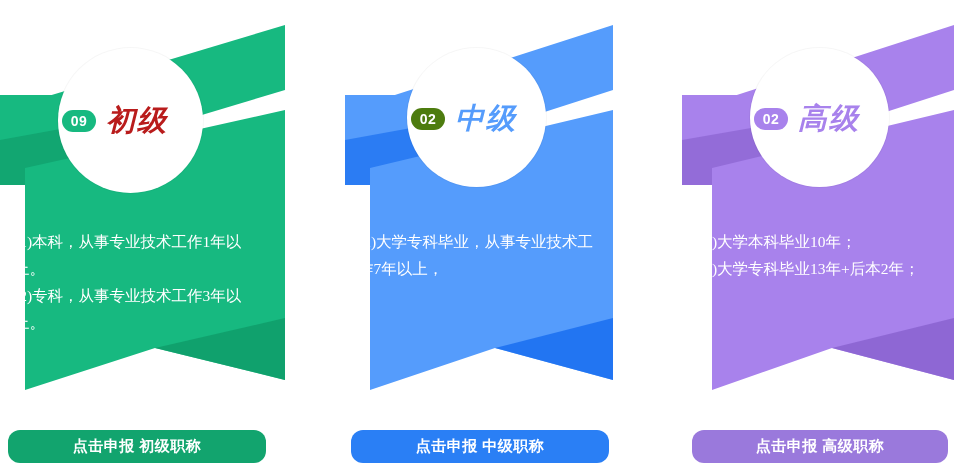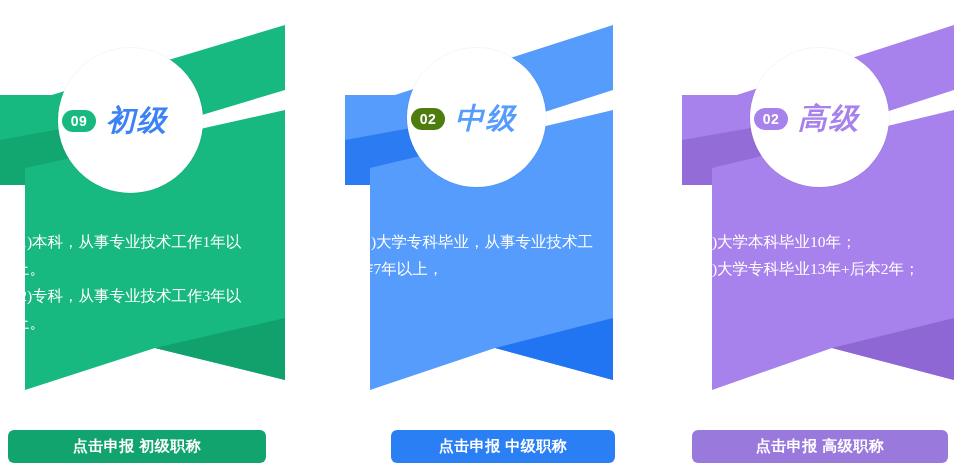--- a/index.html
+++ b/index.html
@@ -98,33 +98,33 @@
   .card-1 .body-text { left: 14px;  top: 228px; width: 252px; }
   .card-2 .body-text { left: 13px;  top: 228px; width: 240px; }
   .card-3 .body-text { left: 17px;  top: 228px; width: 244px; }
   .body-text .line { display: block; }
 
   .apply-btn {
     position: absolute;
     bottom: 10px;
     height: 33px;
     border: none;
-    border-radius: 6px;
+    border-radius: 12px;
     color: #ffffff;
     font-size: 15px;
     font-weight: bold;
     font-family: "Liberation Sans", sans-serif;
     letter-spacing: 0.5px;
     cursor: pointer;
     display: flex;
     align-items: center;
     justify-content: center;
   }
   .card-1 .apply-btn { left: 8px;  width: 258px; }
-  .card-2 .apply-btn { left: 6px;  width: 224px; margin-left: 40px; }
+  .card-2 .apply-btn { left: 6px;  width: 258px; }
   .card-3 .apply-btn { left: 10px; width: 256px; }
 
   .watermark {
     position: absolute;
     right: 6px;
     bottom: 4px;
     display: flex;
     align-items: center;
     gap: 7px;
     z-index: 20;
@@ -178,21 +178,21 @@
         <polygon points="25,168 285,110 285,380 155,348 25,390" fill="#17B980"></polygon>
 
         <polygon points="155,348 285,318 285,380" fill="#0F9B68" opacity="0.8"></polygon>
       </svg>
     </div>
 
     <div class="circle-badge"></div>
 
     <div class="title-row">
       <span class="num-pill" style="background:#17B980">09</span>
-      <span class="level-name" style="color:#3b82f6">初级</span>
+      <span class="level-name" style="color:#b91c1c">初级</span>
     </div>
 
     <div class="body-text">
       <span class="line">(1)本科，从事专业技术工作1年以上。</span>
       <span class="line">(2)专科，从事专业技术工作3年以上。</span>
     </div>
 
     <button class="apply-btn" style="background:#12A46E">点击申报 初级职称</button>
   </div>
 

